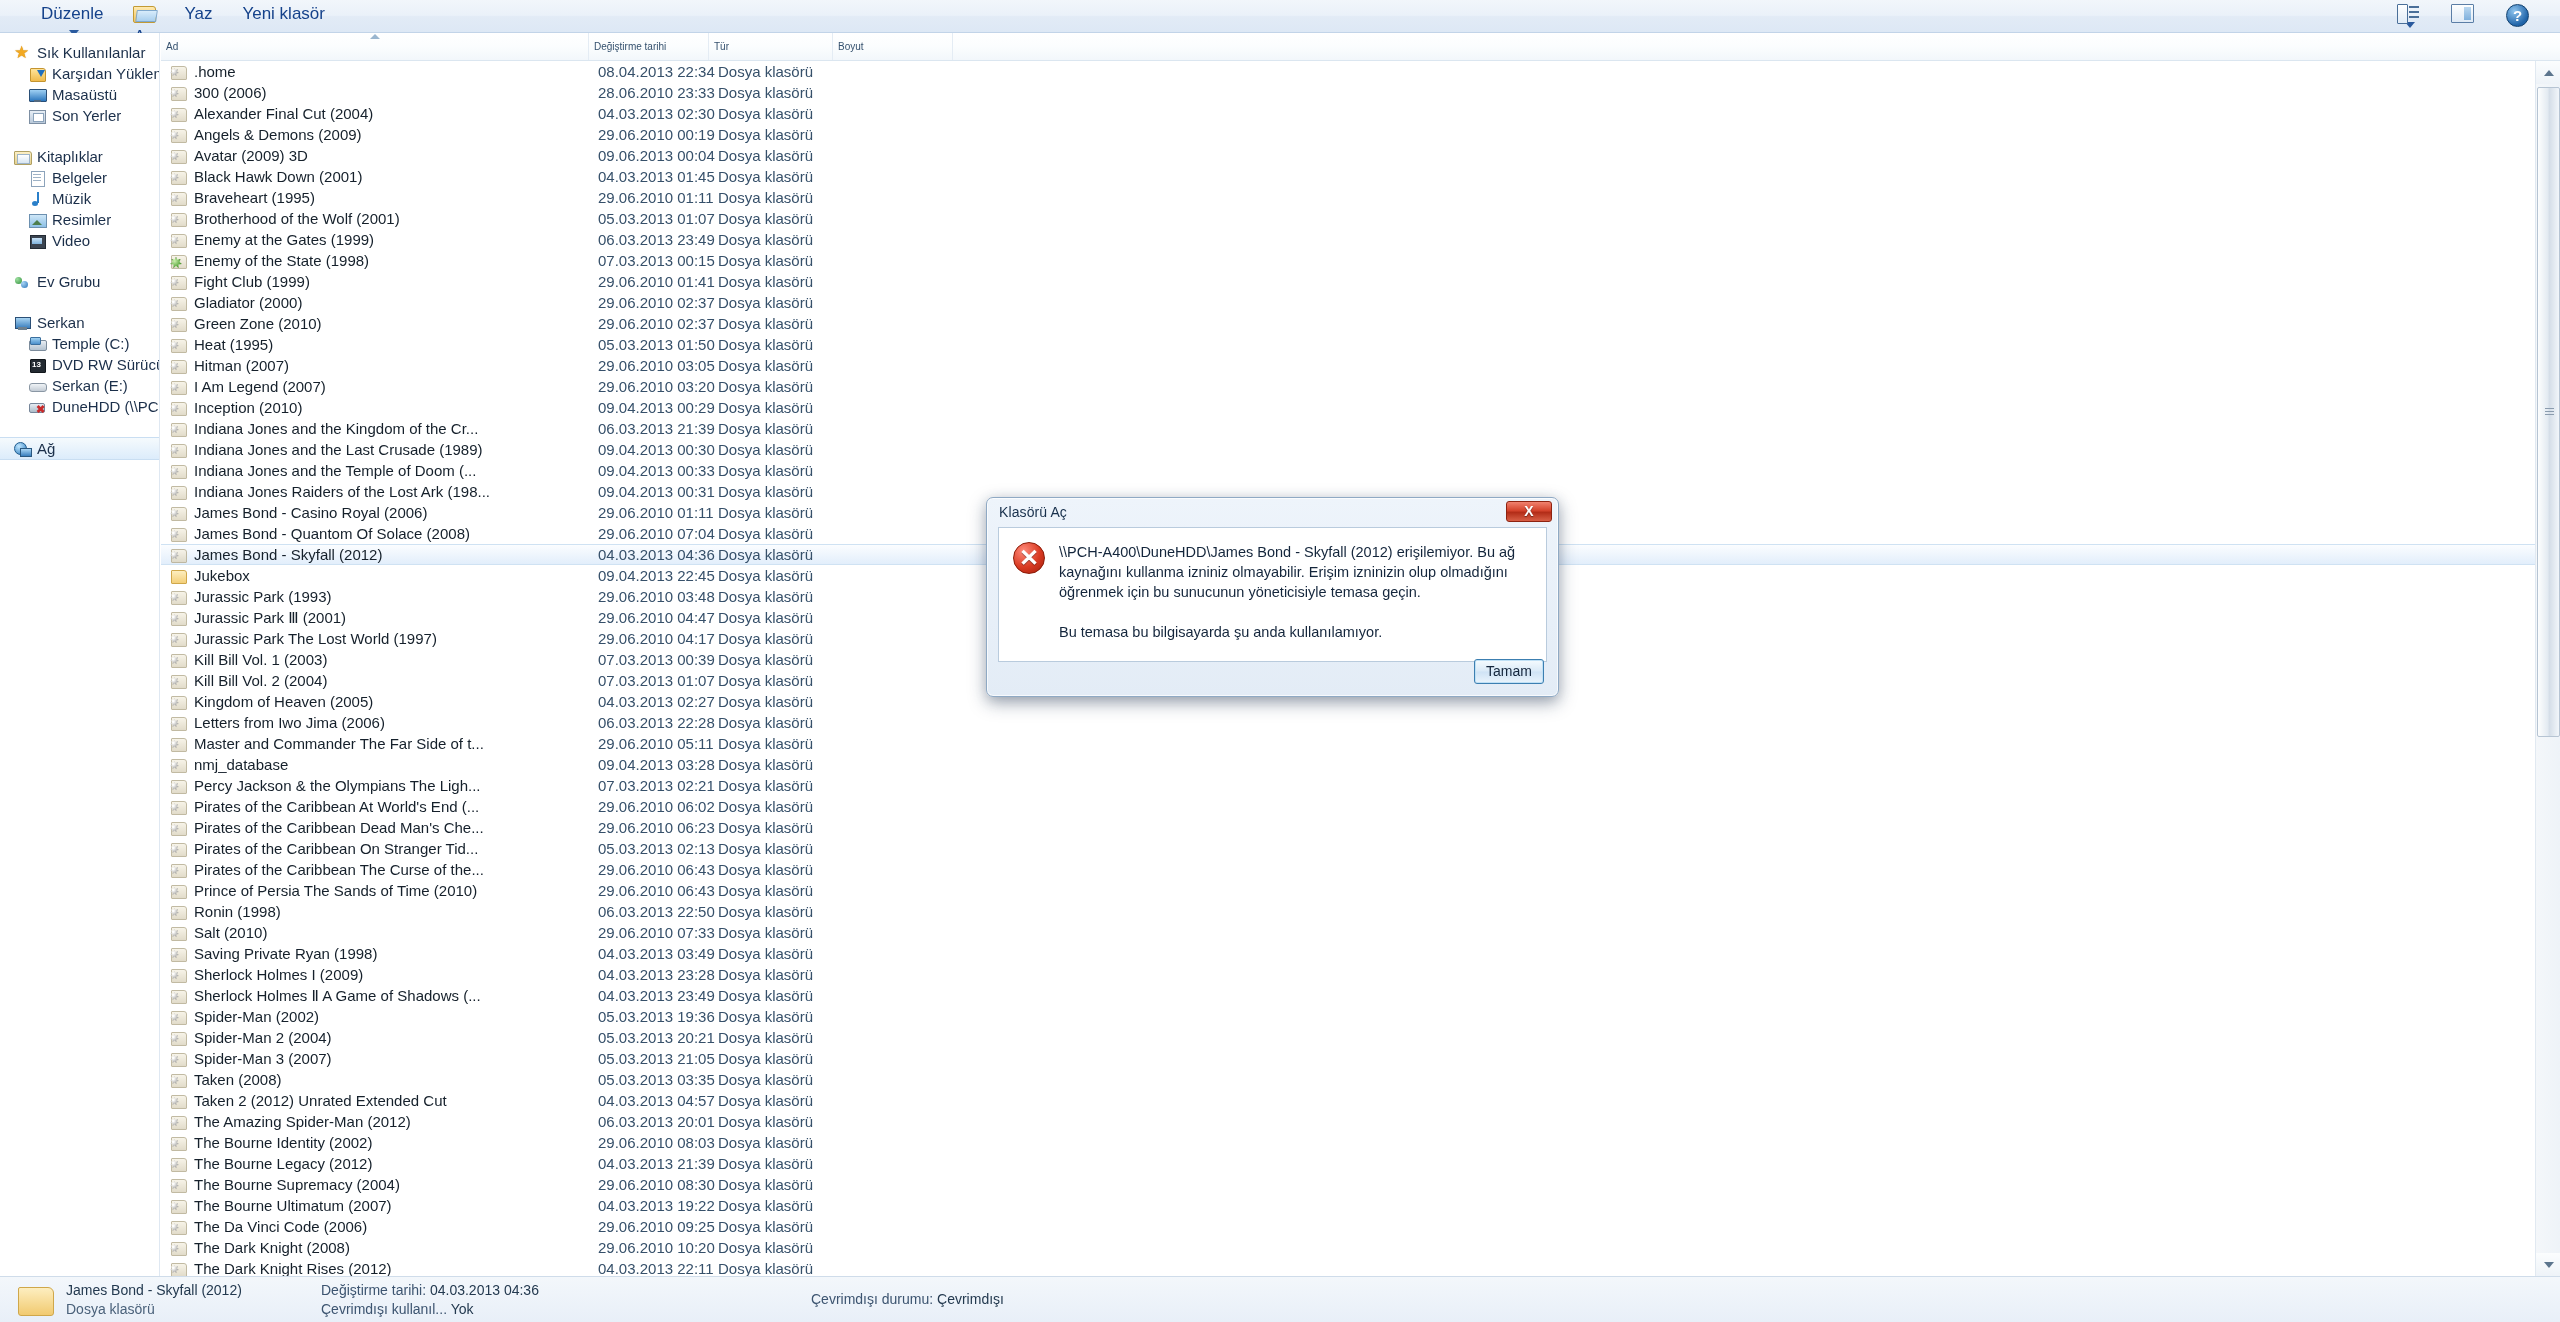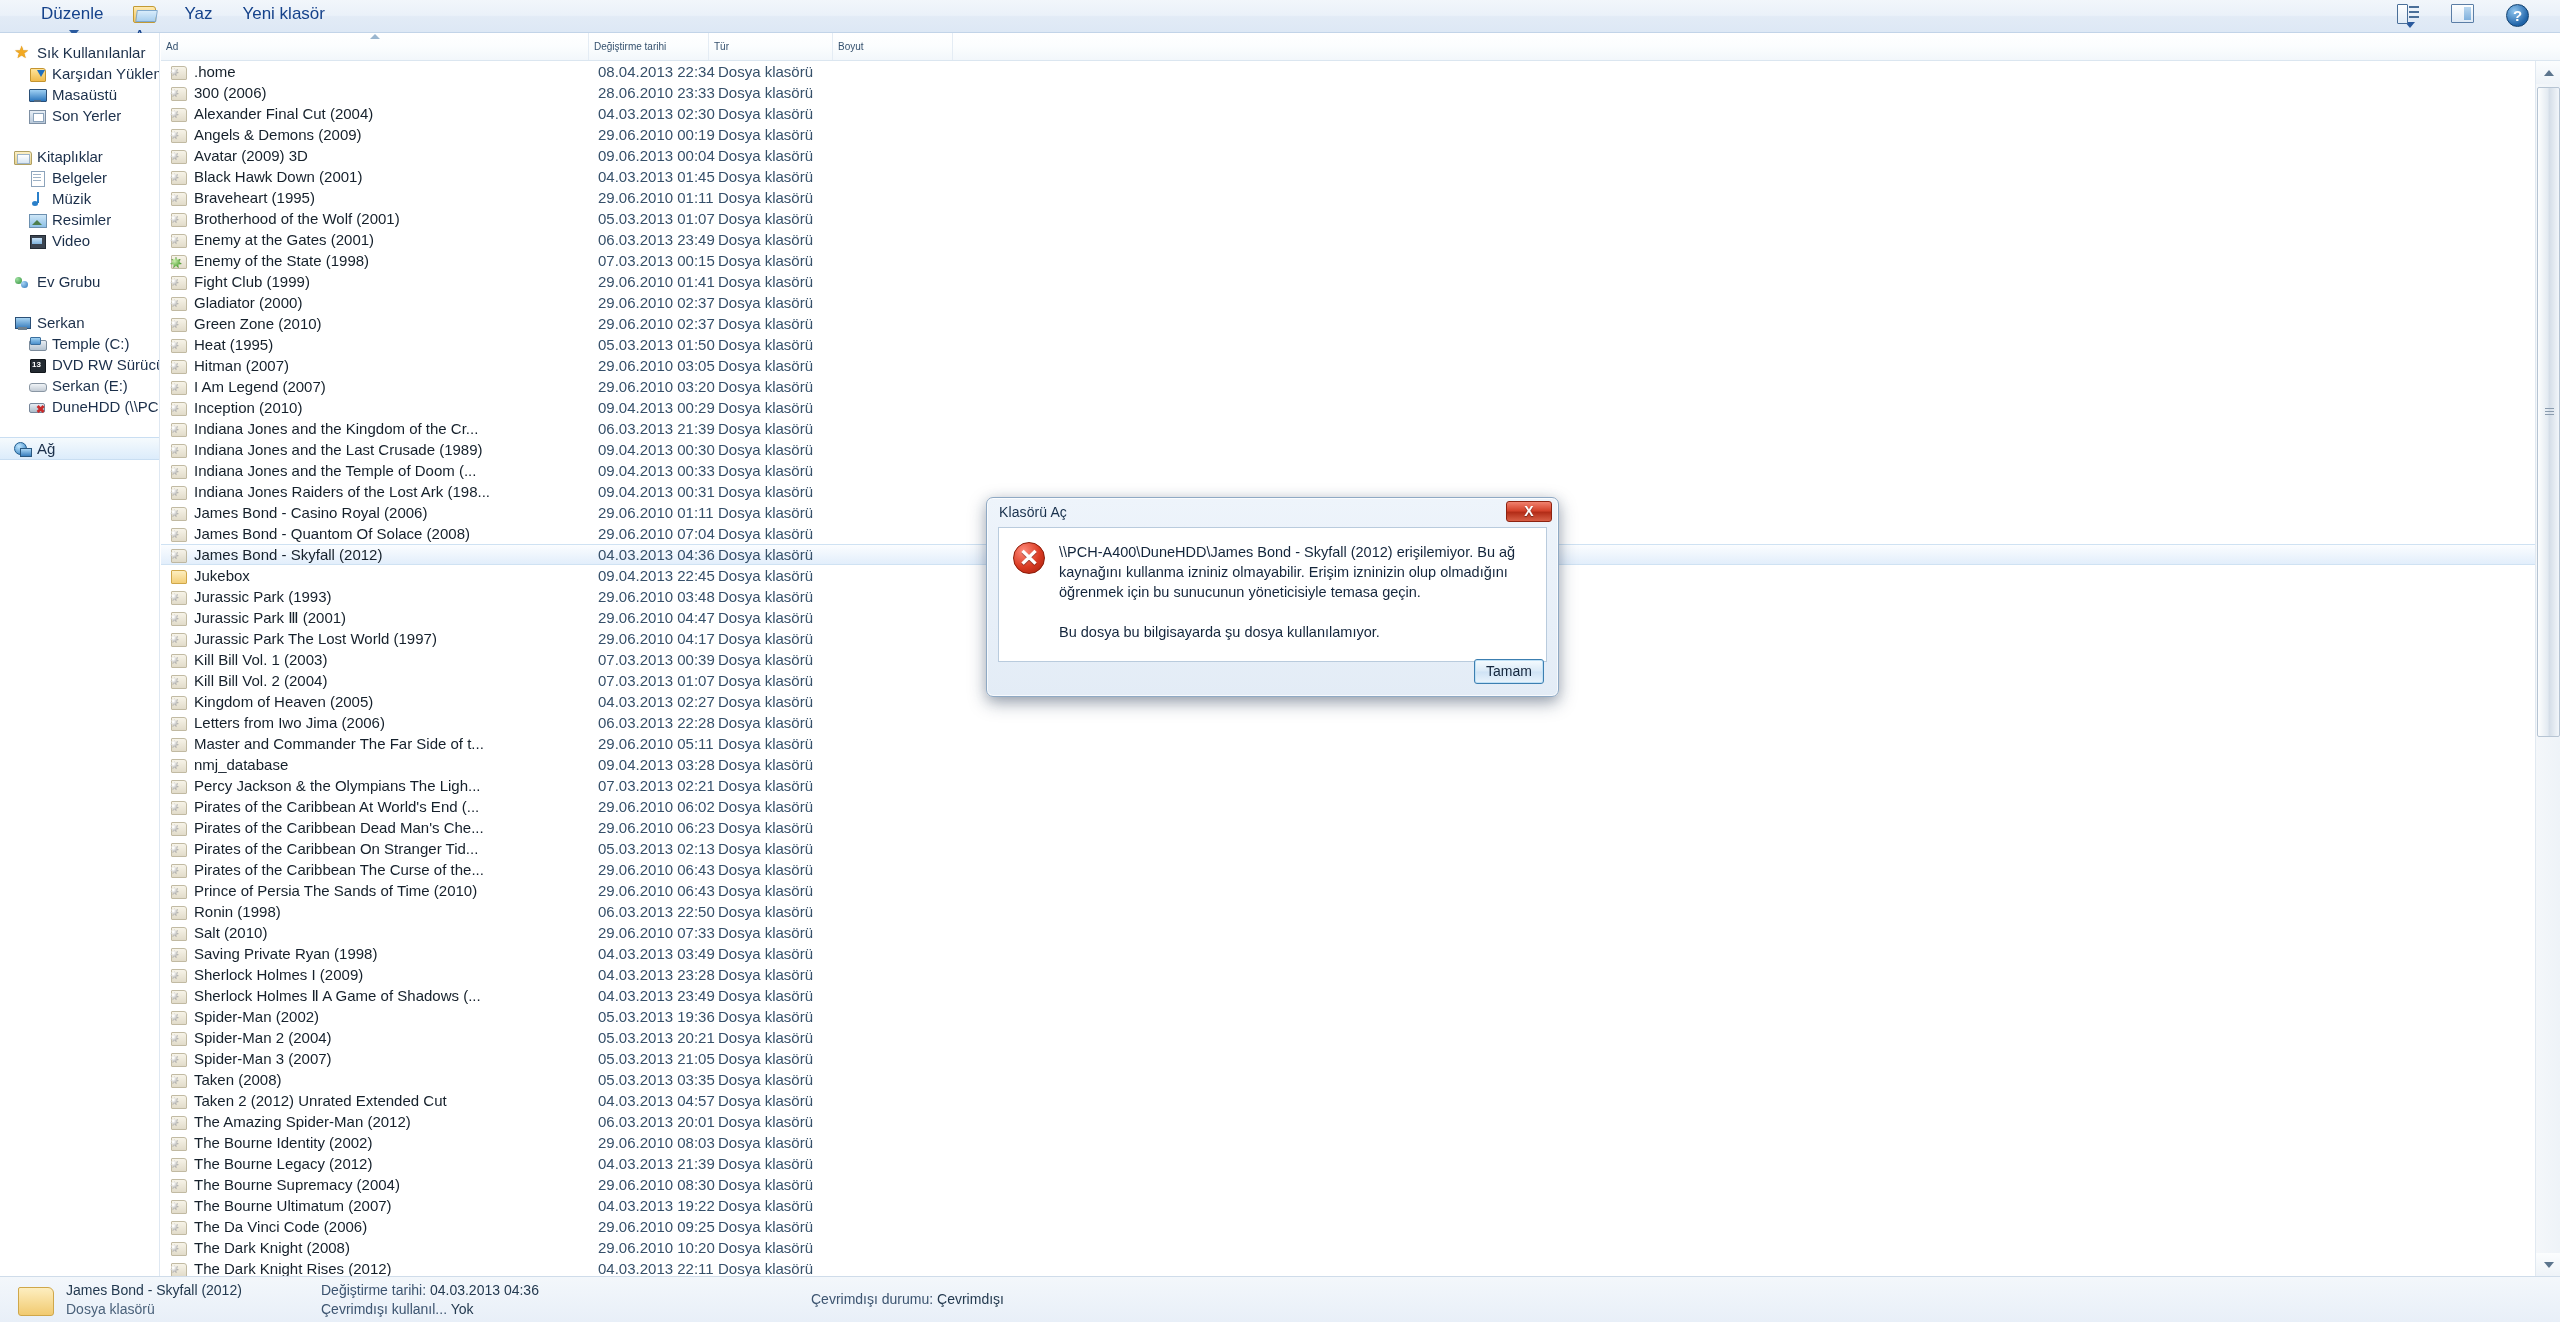--- a/index.html
+++ b/index.html
@@ -513,21 +513,21 @@
           <span class="fico shared"></span>
           <span>Brotherhood of the Wolf (2001)</span>
         </div>
         <div class="c-date">05.03.2013 01:07</div>
         <div class="c-type">Dosya klasörü</div>
         <div class="c-size"></div>
       </div>
       <div class="row">
         <div class="c-name">
           <span class="fico shared"></span>
-          <span>Enemy at the Gates (2001)</span>
+          <span>Enemy at the Gates (1999)</span>
         </div>
         <div class="c-date">06.03.2013 23:49</div>
         <div class="c-type">Dosya klasörü</div>
         <div class="c-size"></div>
       </div>
       <div class="row">
         <div class="c-name">
           <span class="fico shared sync"></span>
           <span>Enemy of the State (1998)</span>
         </div>
@@ -1004,17 +1004,17 @@
 </div>
 
 <div id="dlg-shadow"></div>
 <div id="dialog">
   <div id="dlg-title">Klasörü Aç</div>
   <div id="dlg-close">X</div>
   <div id="dlg-body">
     <div id="dlg-erricon">✕</div>
     <div id="dlg-text">
       <p>\\PCH-A400\DuneHDD\James Bond - Skyfall (2012) erişilemiyor. Bu ağ kaynağını kullanma izniniz olmayabilir. Erişim izninizin olup olmadığını öğrenmek için bu sunucunun yöneticisiyle temasa geçin.</p>
-      <p class="gap">Bu dosya bu bilgisayarda şu dosya kullanılamıyor.</p>
+      <p class="gap">Bu temasa bu bilgisayarda şu anda kullanılamıyor.</p>
     </div>
   </div>
   <div id="dlg-ok">Tamam</div>
 </div>
 
 </body></html>

